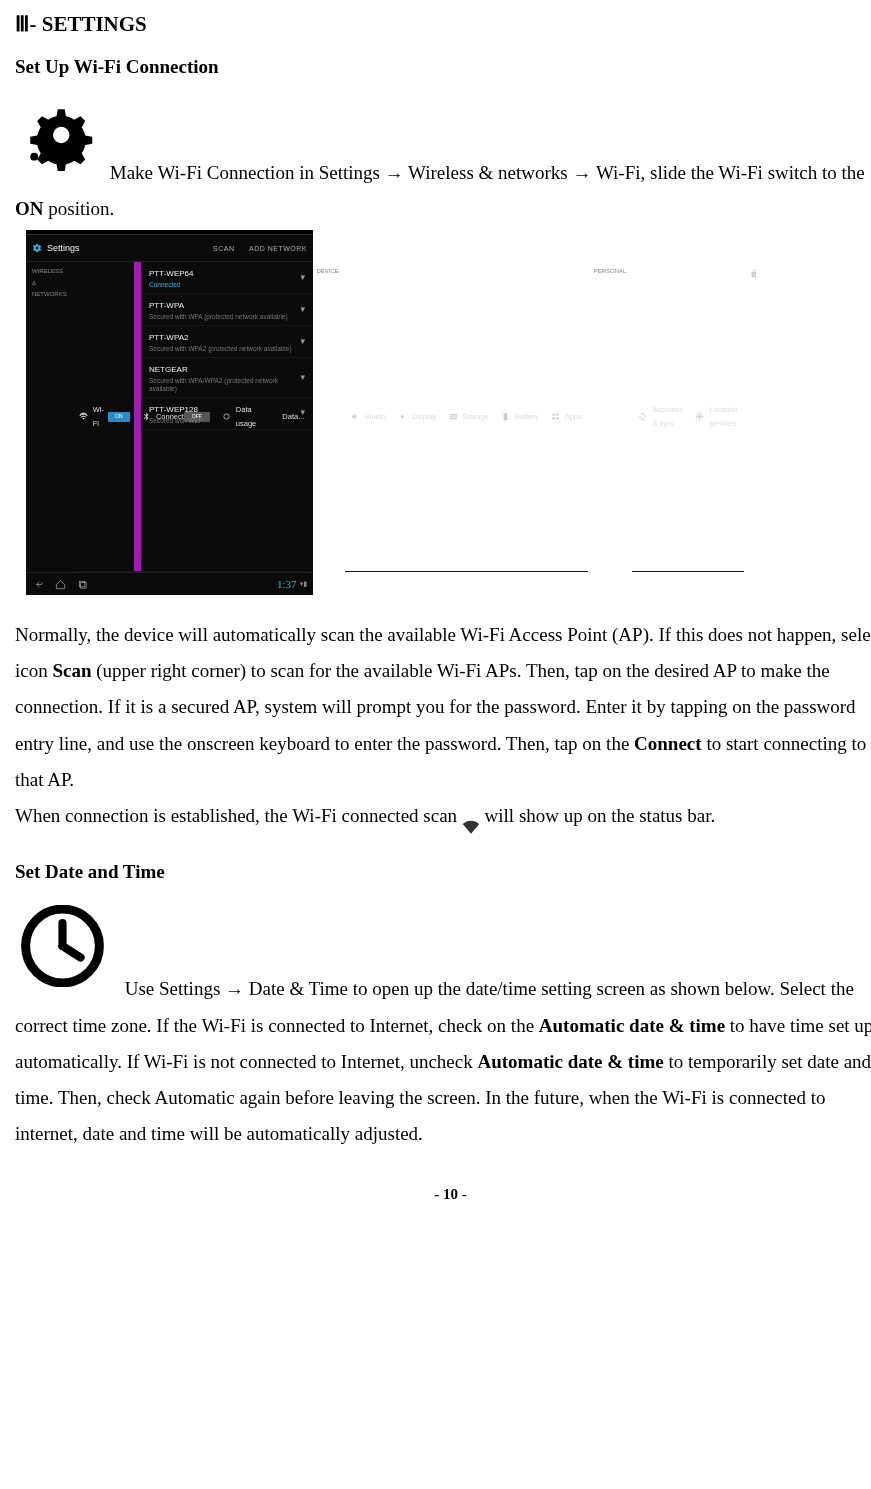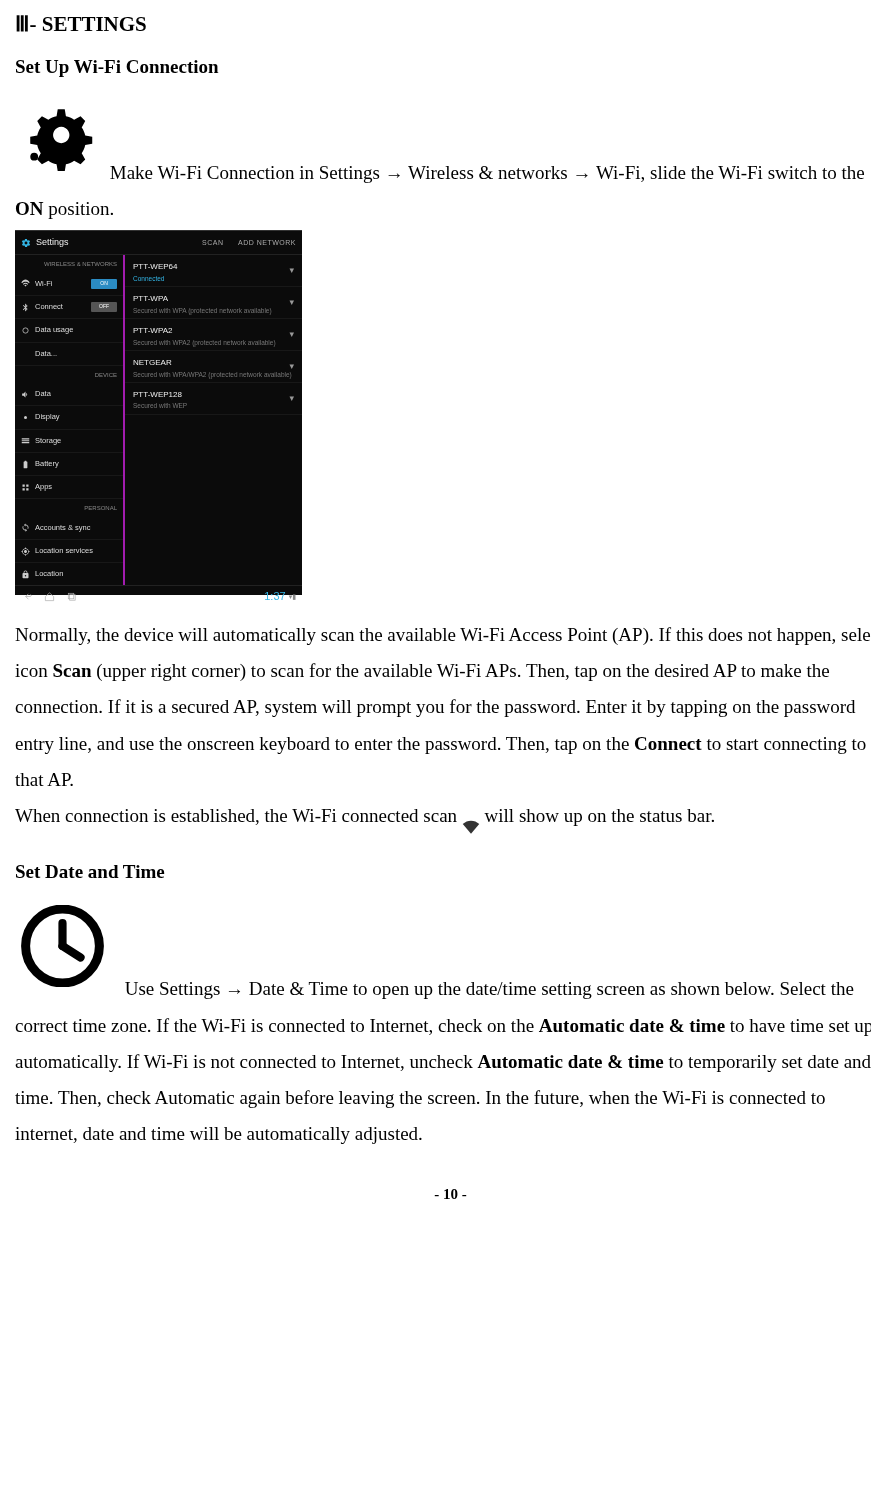--- a/index.html
+++ b/index.html
@@ -42,20 +42,21 @@
       width: 287px;
       height: 365px;
       background: #0b0b0b;
       color: #ccc;
       font-family: Arial, sans-serif;
       font-size: 7.5px;
       display: flex;
       flex-direction: column;
       margin-top: 3px;
       margin-bottom: 4px;
+      margin-left: 11px;
     }
     .ss-row {
       display: flex;
       flex: 1;
     }
     .ss-top {
       display: flex;
       align-items: center;
       padding: 3px 6px;
       border-top: 1px solid #333;
@@ -66,24 +67,22 @@
     }
     .ss-top-actions {
       margin-left: auto;
       font-size: 7px;
       color: #aaa;
       letter-spacing: 0.5px;
     }
     .ss-top-actions span { margin-left: 12px; }
     .ss-left {
       width: 108px;
-      border-right: 2px solid #a21caf;
-      display: flex;
-      flex-direction: column;
-      text-align: right;
+      border-right: 7px solid #a21caf;
+      display: flex;
     }
     .ss-section {
       font-size: 6px;
       color: #888;
       padding: 4px 6px 2px;
     }
     .ss-item {
       display: flex;
       align-items: center;
       padding: 4px 6px;
@@ -155,21 +154,21 @@
       margin-right: 10px;
       display: inline-flex;
       align-items: center;
       justify-content: center;
       color: #aaa;
     }
     .ss-clock {
       margin-left: auto;
       color: #33b5e5;
       font-size: 11px;
-      font-family: Liberation Sans, sans-serif;
+      font-family: Liberation Serif, serif;
       display: flex;
       align-items: center;
     }
     .ss-clock-icons {
       margin-left: 3px;
       color: #888;
       font-size: 7px;
     }
     .wifi-inline-icon {
       display: inline-block;
@@ -245,21 +244,21 @@
         <span class="ss-item-icon"></span>
         <span>Data...</span>
       </div>
       <div class="ss-section">DEVICE</div>
       <div class="ss-item">
         <span class="ss-item-icon">
             <svg width="9" height="9" viewBox="0 0 24 24">
               <path fill="#ccc" d="M3 9v6h4l5 5V4L7 9H3zm13.5 3c0-1.8-1-3.3-2.5-4v8c1.5-.7 2.5-2.2 2.5-4z"></path>
             </svg>
           </span>
-        <span>Data</span>
+        <span>Blueto</span>
       </div>
       <div class="ss-item">
         <span class="ss-item-icon">
             <svg width="9" height="9" viewBox="0 0 24 24">
               <circle cx="12" cy="12" r="4" fill="#ccc"></circle>
             </svg>
           </span>
         <span>Display</span>
       </div>
       <div class="ss-item">

